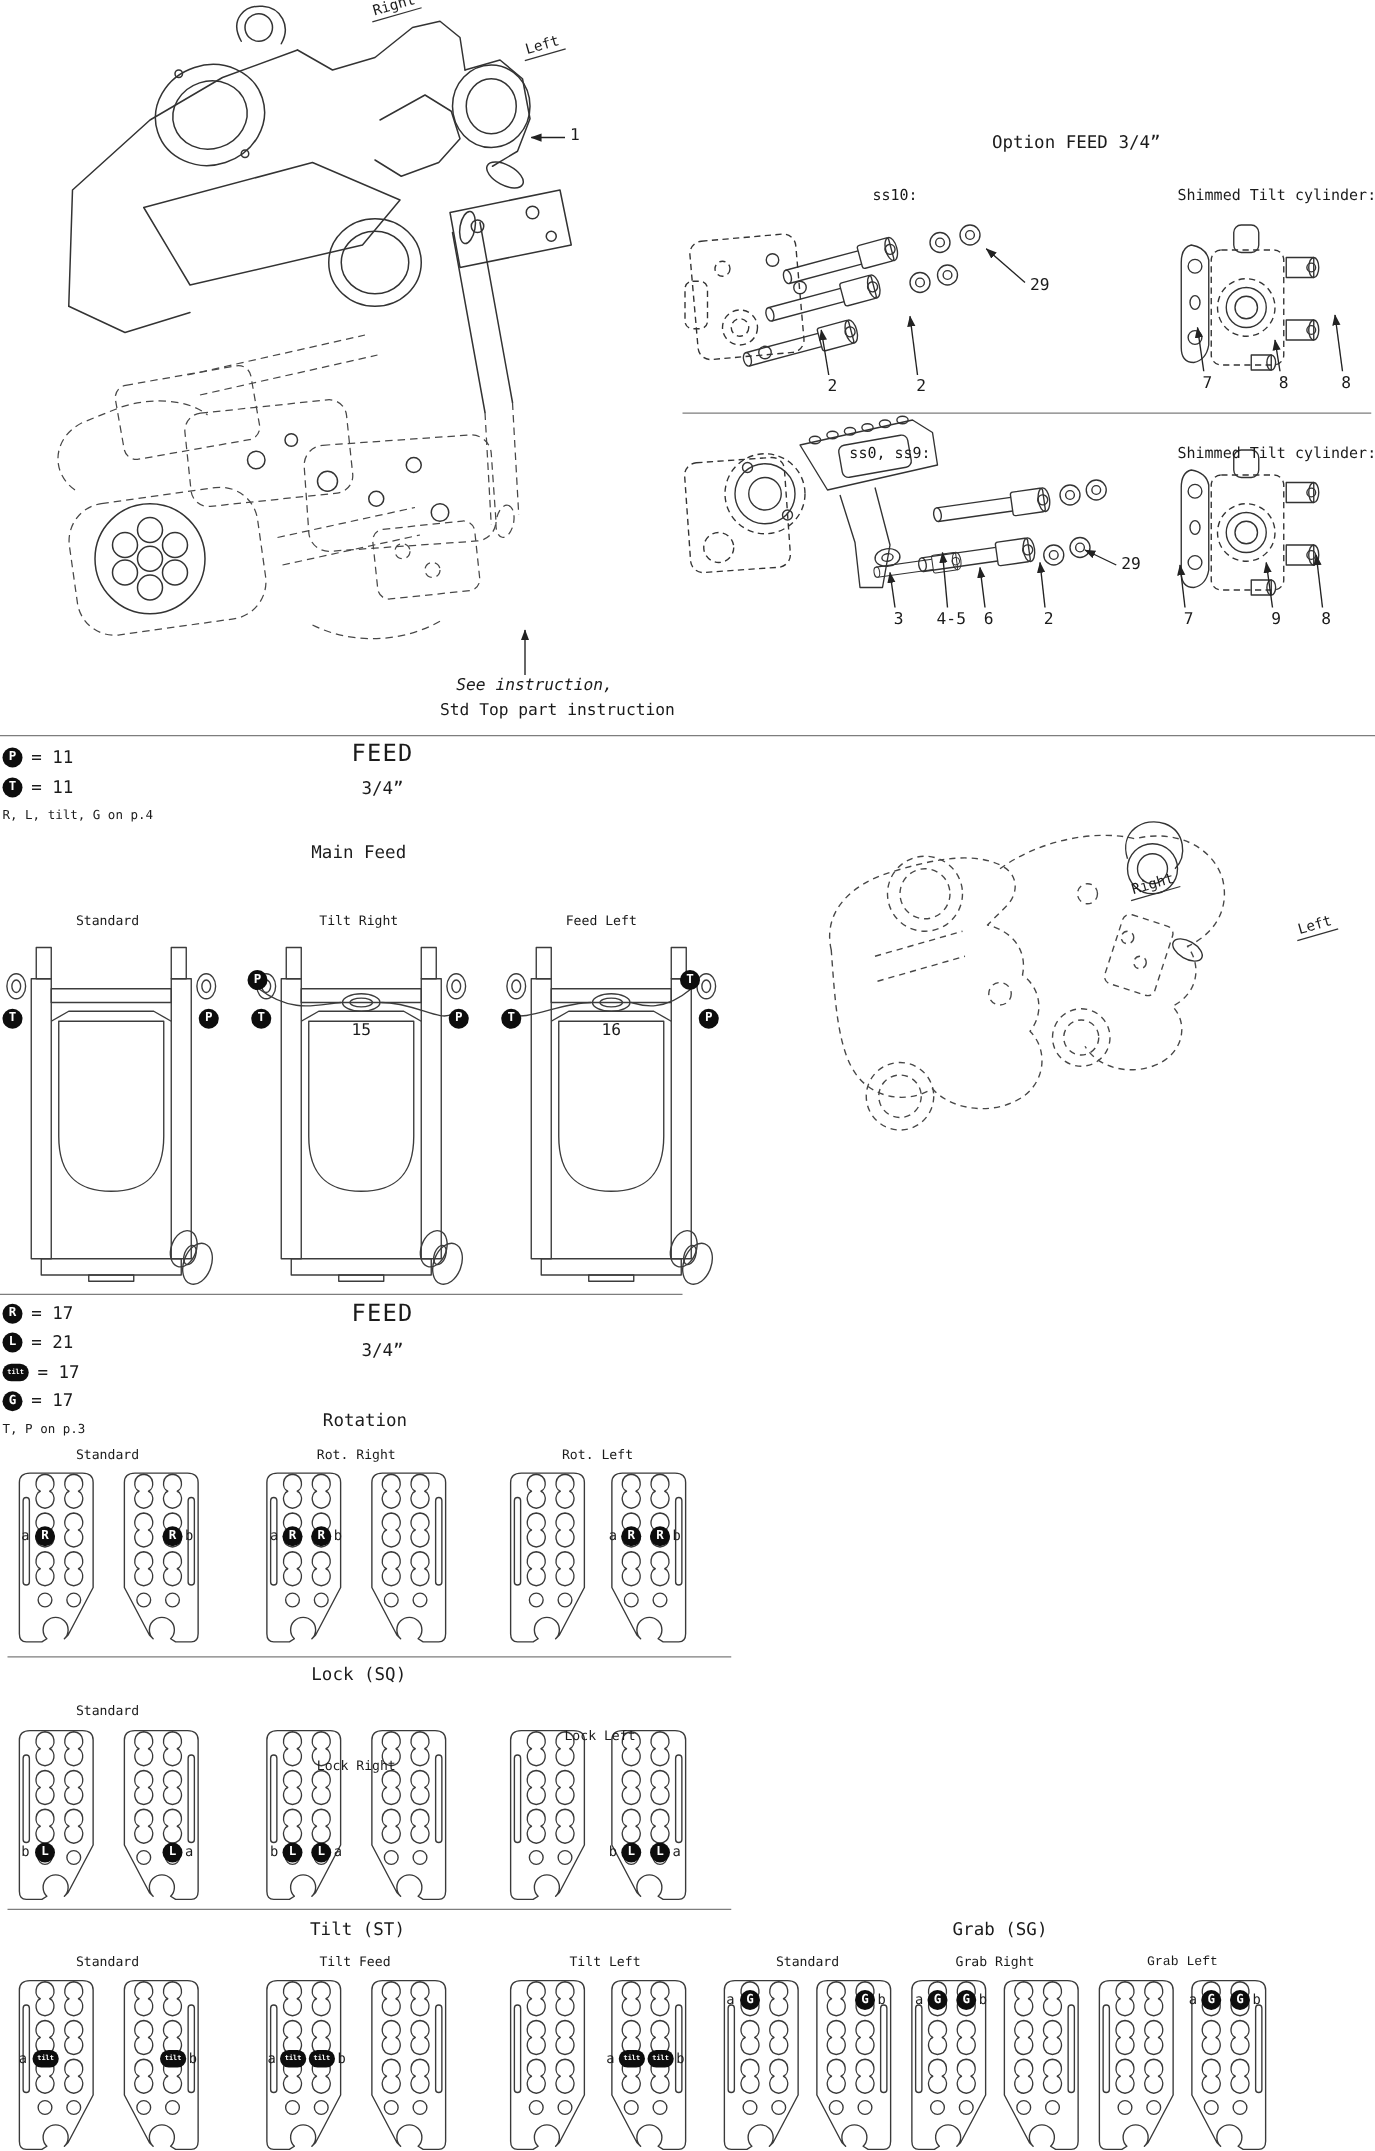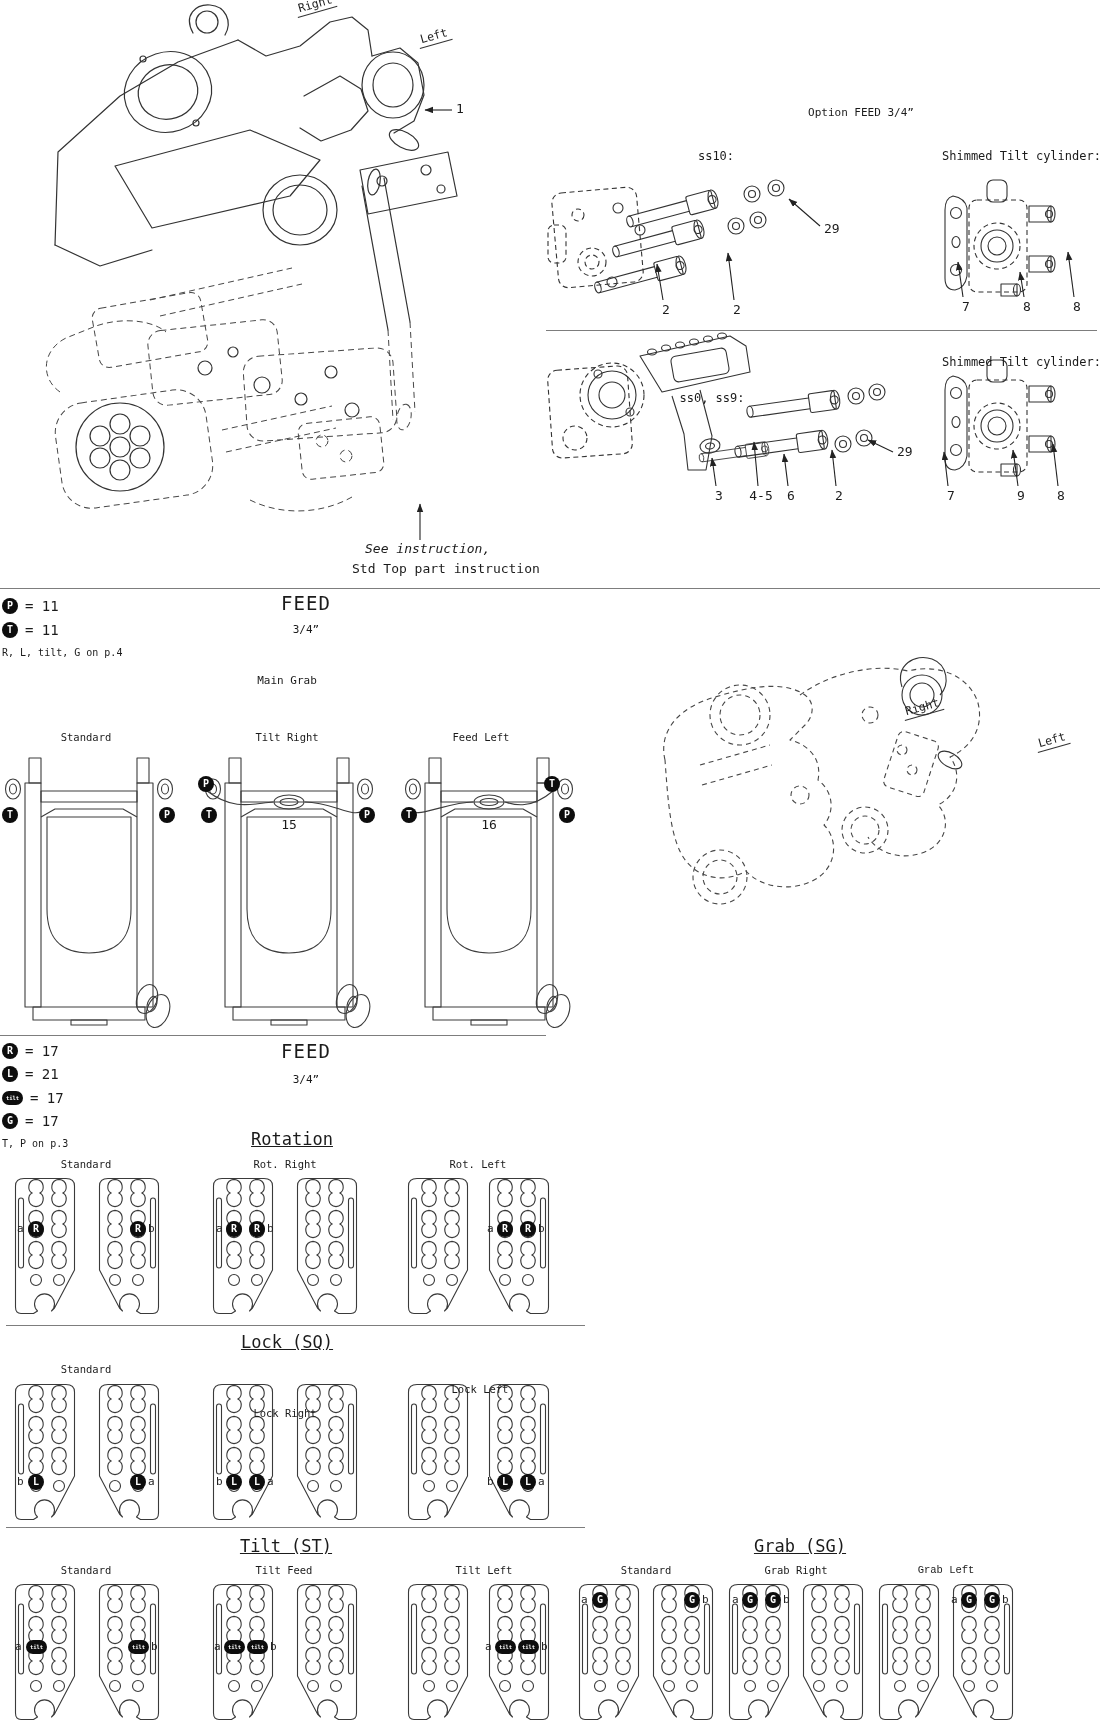--- a/index.html
+++ b/index.html
@@ -2,21 +2,21 @@
 <html><head>
 <meta charset="utf-8">
 <style>
   html,body{margin:0;padding:0;background:#fff;}
   #canvas{position:relative;width:1100px;height:1721px;background:#fff;overflow:hidden;
           font-family:"DejaVu Sans Mono",monospace;color:#1b1b1b;}
   #art{position:absolute;left:0;top:0;}
   .t{position:absolute;white-space:nowrap;color:#1b1b1b;}
   .ctr{transform:translateX(-50%);}
   .f10{font-size:10px;} .f11{font-size:10.5px;} .f12{font-size:12px;} .f13{font-size:13px;}
-  .f14{font-size:17px;text-decoration:underline;} .f15{font-size:11px;} .f19{font-size:19px;letter-spacing:1px;}
+  .f14{font-size:14px;} .f15{font-size:14px;} .f19{font-size:19px;letter-spacing:1px;}
   .it{font-style:italic;}
   .rot{position:absolute;white-space:nowrap;font-size:11.5px;border-bottom:1px solid #333;
        padding:0 3px 1px 3px;transform:rotate(-16deg);transform-origin:left bottom;}
   .badge{position:absolute;width:16px;height:16px;border-radius:50%;background:#0d0d0d;color:#fff;
          font-weight:bold;font-size:10px;line-height:16px;text-align:center;}
   .badge.oval{width:21px;height:14px;border-radius:7px;font-size:5.5px;line-height:14px;letter-spacing:0;}
   .pl{position:absolute;font-size:11px;line-height:14px;}
   .lrow{position:absolute;display:flex;align-items:center;gap:7px;font-size:14px;}
   .lbadge{display:inline-block;width:16px;height:16px;border-radius:50%;background:#0d0d0d;color:#fff;
           font-weight:bold;font-size:10px;line-height:16px;text-align:center;flex:0 0 auto;}
@@ -325,21 +325,21 @@
 
 <span class="t f12 ctr" style="left:716px;top:149px;">ss10:</span>
 <span class="t f12" style="left:942px;top:149px;">Shimmed Tilt cylinder:</span>
 <span class="t f13" style="left:824px;top:221px;">29</span>
 <span class="t f13 ctr" style="left:666px;top:302px;">2</span>
 <span class="t f13 ctr" style="left:737px;top:302px;">2</span>
 <span class="t f13 ctr" style="left:966px;top:299px;">7</span>
 <span class="t f13 ctr" style="left:1027px;top:299px;">8</span>
 <span class="t f13 ctr" style="left:1077px;top:299px;">8</span>
 
-<span class="t f12 ctr" style="left:712px;top:355px;margin-top:36px;">ss0, ss9:</span>
+<span class="t f12 ctr" style="left:712px;top:355px;">ss0, ss9:</span>
 <span class="t f12" style="left:942px;top:355px;">Shimmed Tilt cylinder:</span>
 <span class="t f13" style="left:897px;top:444px;">29</span>
 <span class="t f13 ctr" style="left:719px;top:488px;">3</span>
 <span class="t f13 ctr" style="left:761px;top:488px;">4-5</span>
 <span class="t f13 ctr" style="left:791px;top:488px;">6</span>
 <span class="t f13 ctr" style="left:839px;top:488px;">2</span>
 <span class="t f13 ctr" style="left:951px;top:488px;">7</span>
 <span class="t f13 ctr" style="left:1021px;top:488px;">9</span>
 <span class="t f13 ctr" style="left:1061px;top:488px;">8</span>
 
@@ -347,21 +347,21 @@
   <span class="lbadge">P</span>
   <span>= 11</span>
 </div>
 <div class="lrow" style="left:2px;top:622px;">
   <span class="lbadge">T</span>
   <span>= 11</span>
 </div>
 <span class="t f10" style="left:2px;top:647px;">R, L, tilt, G on p.4</span>
 <span class="t f19 ctr" style="left:306px;top:592px;">FEED</span>
 <span class="t f15 ctr" style="left:306px;top:623px;">3/4”</span>
-<span class="t f15 ctr" style="left:287px;top:674px;">Main Grab</span>
+<span class="t f15 ctr" style="left:287px;top:674px;">Main Feed</span>
 
 <span class="t f11 ctr" style="left:86px;top:731px;">Standard</span>
 <span class="t f11 ctr" style="left:287px;top:731px;">Tilt Right</span>
 <span class="t f11 ctr" style="left:481px;top:731px;">Feed Left</span>
 
 <span class="badge" style="left:2px;top:807px;">T</span>
 <span class="badge" style="left:159px;top:807px;">P</span>
 <span class="badge" style="left:198px;top:776px;">P</span>
 <span class="badge" style="left:201px;top:807px;">T</span>
 <span class="badge" style="left:359px;top:807px;">P</span>

